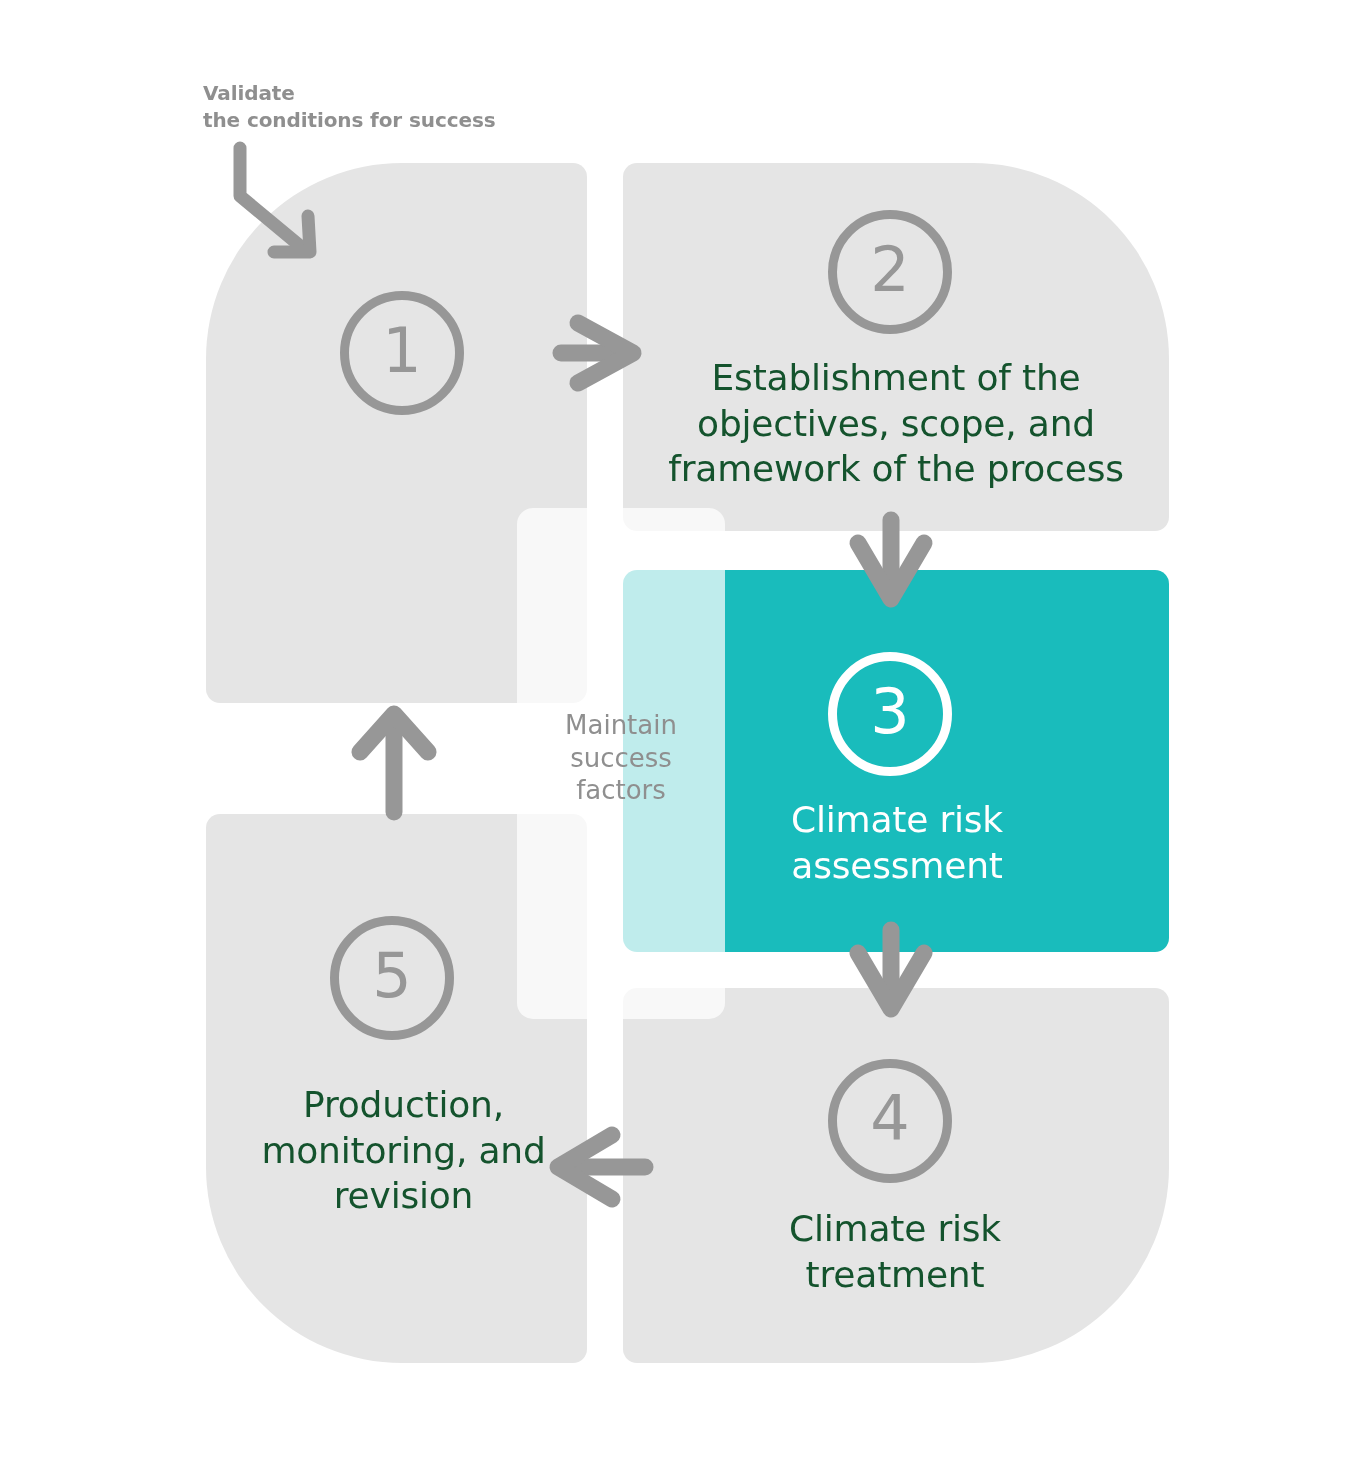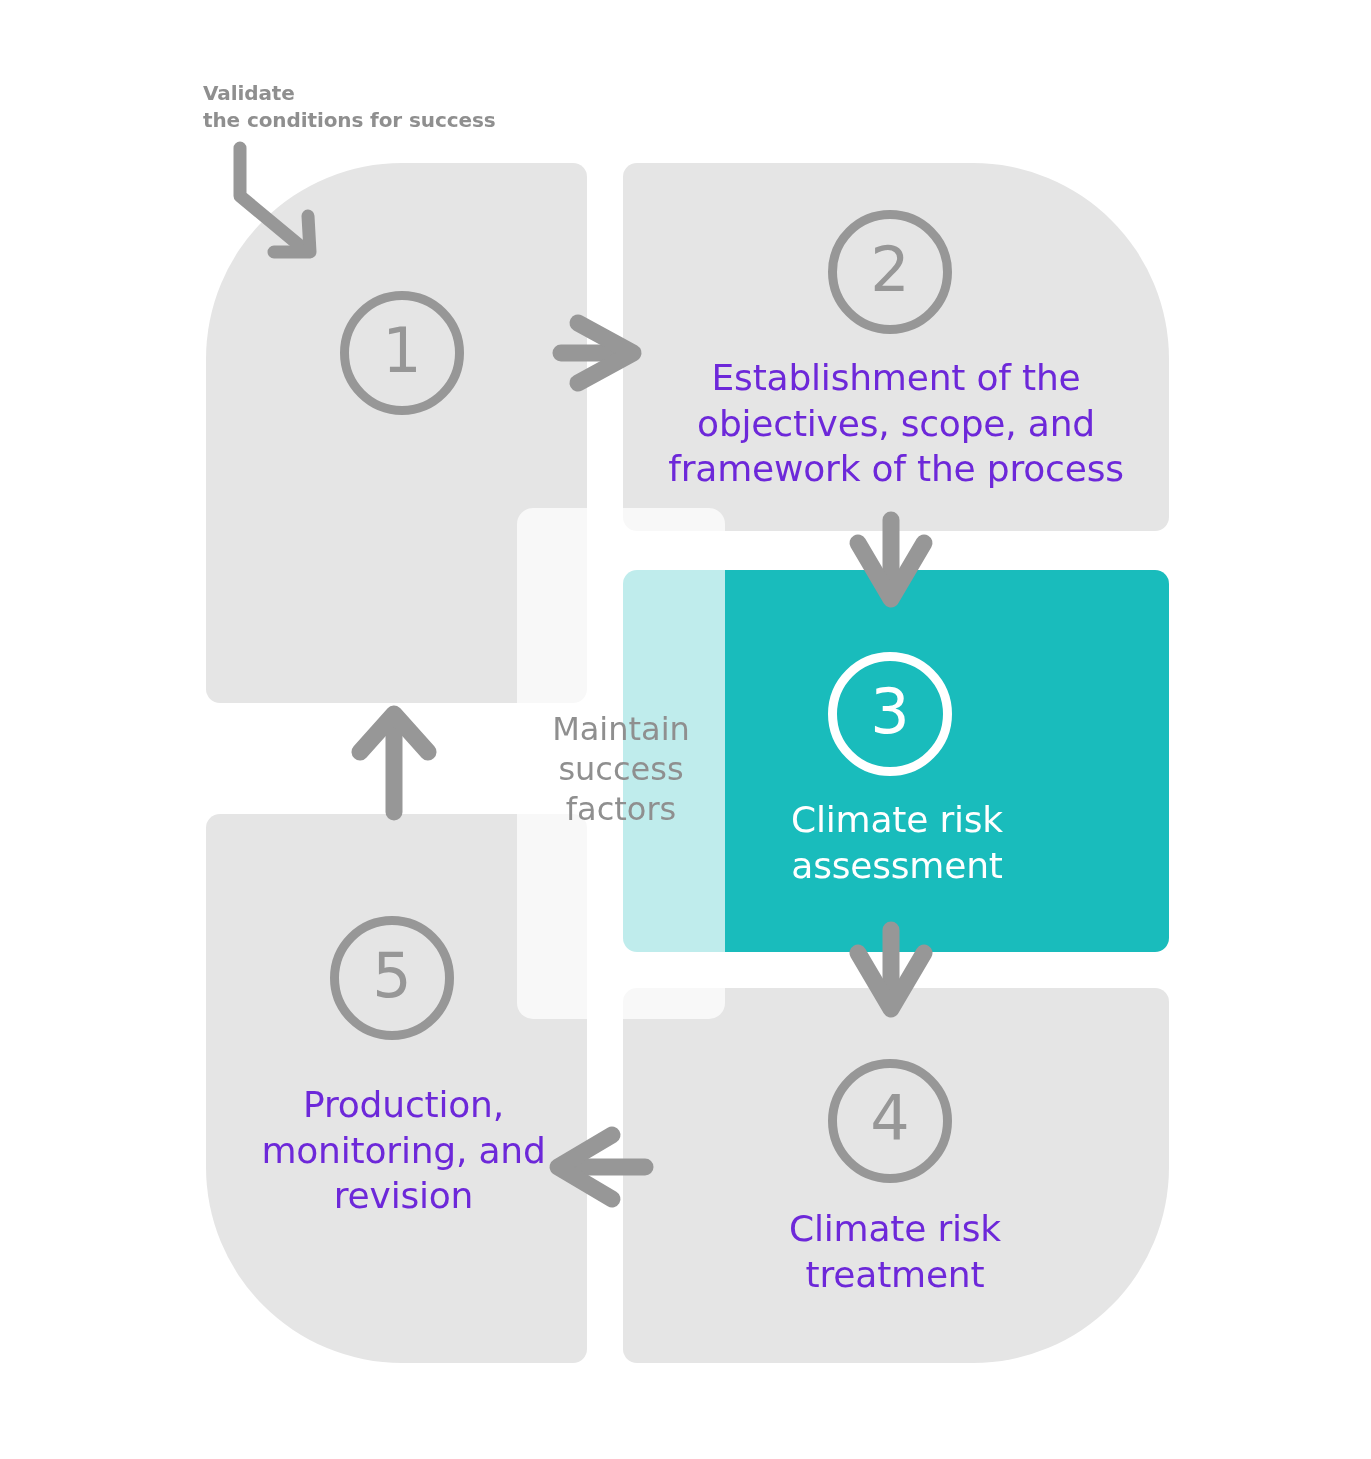--- a/index.html
+++ b/index.html
@@ -69,21 +69,21 @@
   .num-circle.light {
     border-color: #ffffff;
     color: #ffffff;
   }
   .num-circle span { display: block; transform: translateY(-2px); }
 
   
   .box-label {
     position: absolute;
     text-align: center;
-    color: #6d28d9;
+    color: #14532d;
     font-size: 36px;
     line-height: 1.27;
     white-space: pre-line;
     letter-spacing: -0.2px;
   }
   .box-label.light { color: #ffffff; }
 
   
   .c1 { left: 340px; top: 291px; }
   .l1 { left: 206px; top: 450px; width: 381px; }
@@ -107,21 +107,21 @@
     width: 208px; height: 511px;
     background: rgba(255,255,255,0.72);
     border-radius: 16px;
   }
   .overlay-label {
     position: absolute;
     left: 517px; top: 709px;
     width: 208px;
     text-align: center;
     color: #8f8f8f;
-    font-size: 32px;
+    font-size: 26px;
     line-height: 1.25;
     white-space: pre-line;
   }
 
   
   .arrow-layer {
     position: absolute;
     left: 0; top: 0;
     width: 1371px; height: 1459px;
     pointer-events: none;

